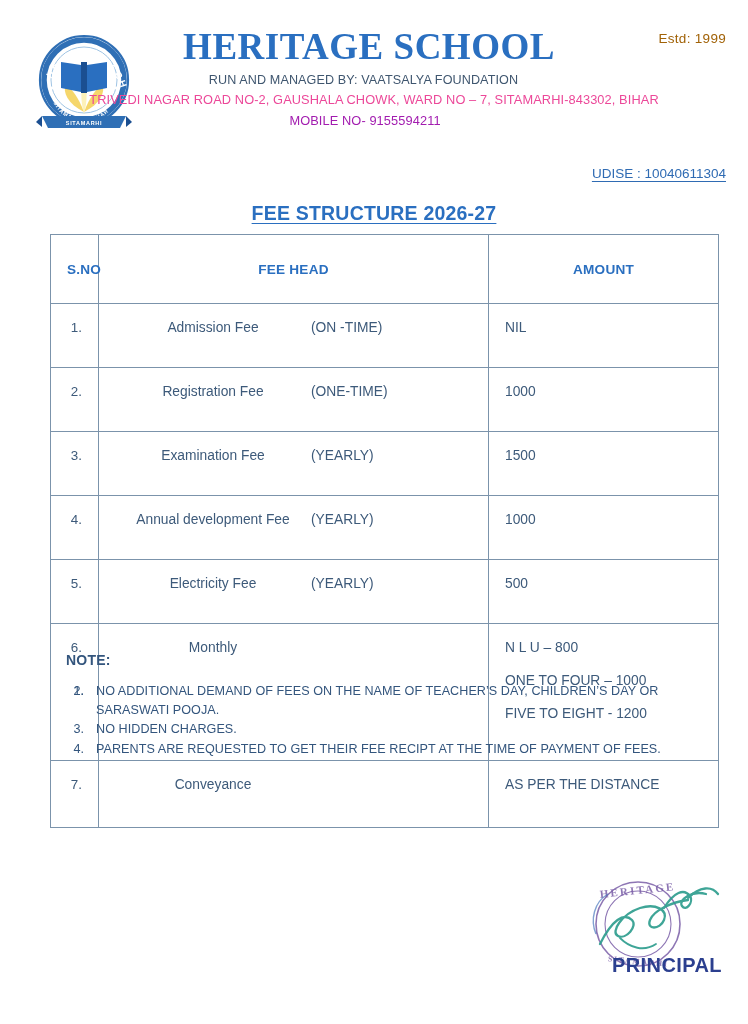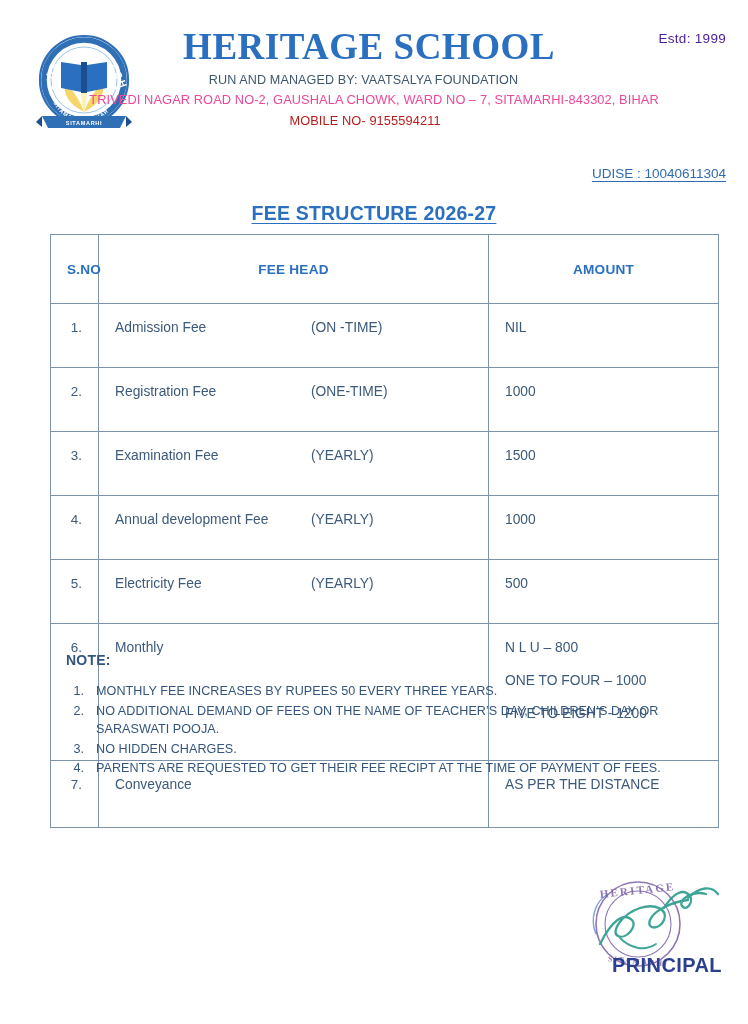--- a/index.html
+++ b/index.html
@@ -26,21 +26,21 @@
     left: 28px;
     top: 26px;
     width: 112px;
     height: 112px;
   }
   .estd {
     position: absolute;
     right: 22px;
     top: 31px;
     font-size: 13.5px;
-    color: #4c1d95;
+    color: #a16207;
     letter-spacing: 0.3px;
     white-space: nowrap;
   }
   .school-name {
     position: absolute;
     left: 0;
     right: 0;
     top: 25px;
     text-align: center;
     font-family: "Liberation Serif", serif;
@@ -71,21 +71,21 @@
     color: #ec4899;
     letter-spacing: 0.1px;
   }
   .mobile {
     position: absolute;
     left: 0;
     right: 0;
     top: 113px;
     text-align: center;
     font-size: 12.8px;
-    color: #b91c1c;
+    color: #a21caf;
     letter-spacing: 0.1px;
     padding-right: 18px;
   }
 
   .udise {
     position: absolute;
     right: 22px;
     top: 166px;
     font-size: 13.5px;
     color: #2f6bb3;
@@ -147,20 +147,21 @@
   }
   .cell-head {
     padding: 8px 0 0 10px;
     font-size: 13.8px;
     color: #3d5a7a;
     position: relative;
   }
   .cell-head .fh-name {
     display: inline-block;
     min-width: 196px;
+    text-align: center;
   }
   .cell-head .fh-period {
     display: inline-block;
     text-align: right;
   }
   .cell-amt {
     padding: 8px 0 0 9px;
     font-size: 13.8px;
     color: #3d5a7a;
   }
@@ -350,21 +351,20 @@
       <td class="cell-amt">AS PER THE DISTANCE</td>
     </tr>
   </tbody>
 </table>
 
 <div class="note-block">
   <div class="note-title">NOTE:</div>
   <ul class="note-list">
     <li>
       <span class="num">1.</span>
-      <span>MONTHLY FEE INCREASES BY RUPEES 50 EVERY THREE YEARS.</span>
     </li>
     <li>
       <span class="num">2.</span>
       <span>NO ADDITIONAL DEMAND OF FEES ON THE NAME OF TEACHER’S DAY, CHILDREN’S DAY OR SARASWATI POOJA.</span>
     </li>
     <li>
       <span class="num">3.</span>
       <span>NO HIDDEN CHARGES.</span>
     </li>
     <li>

